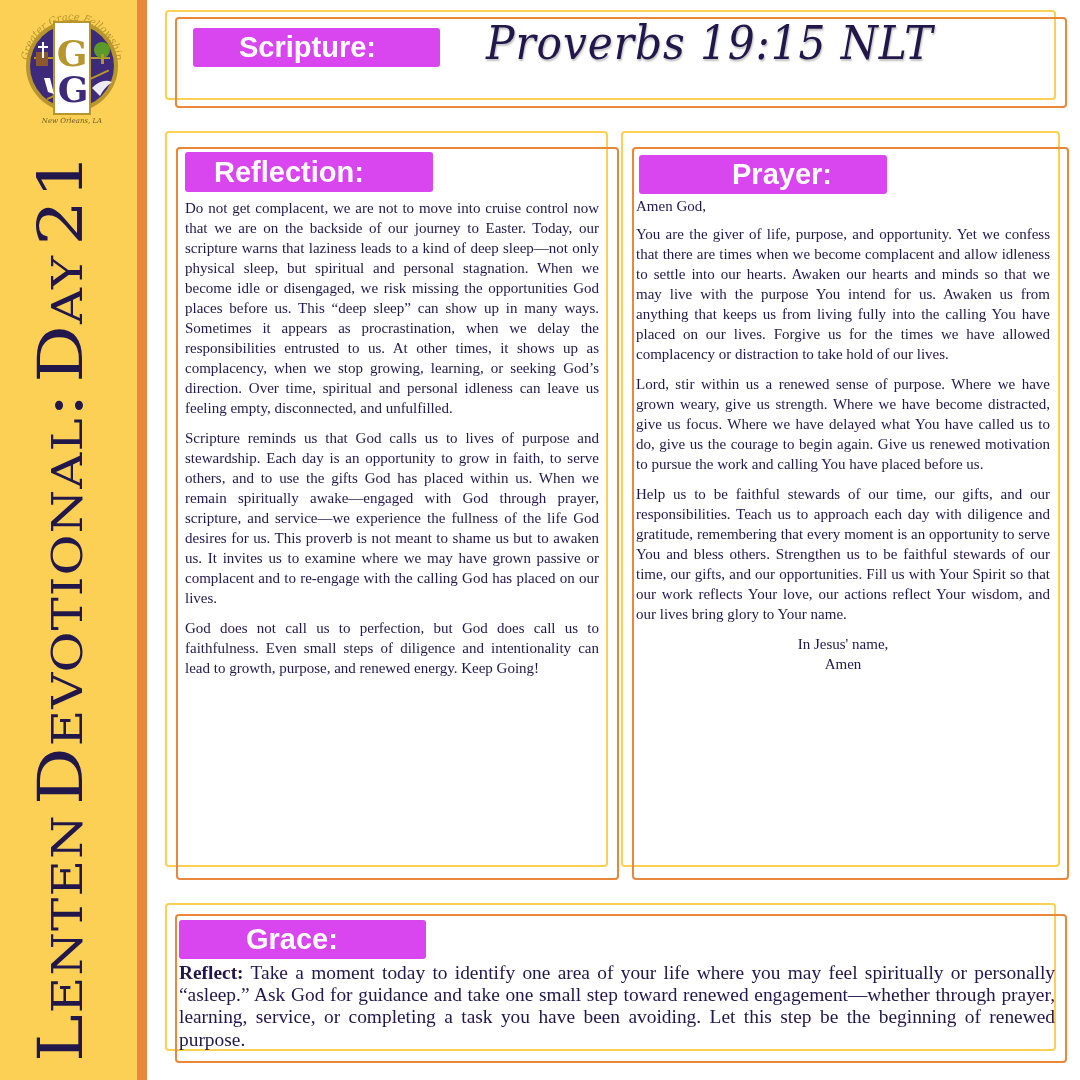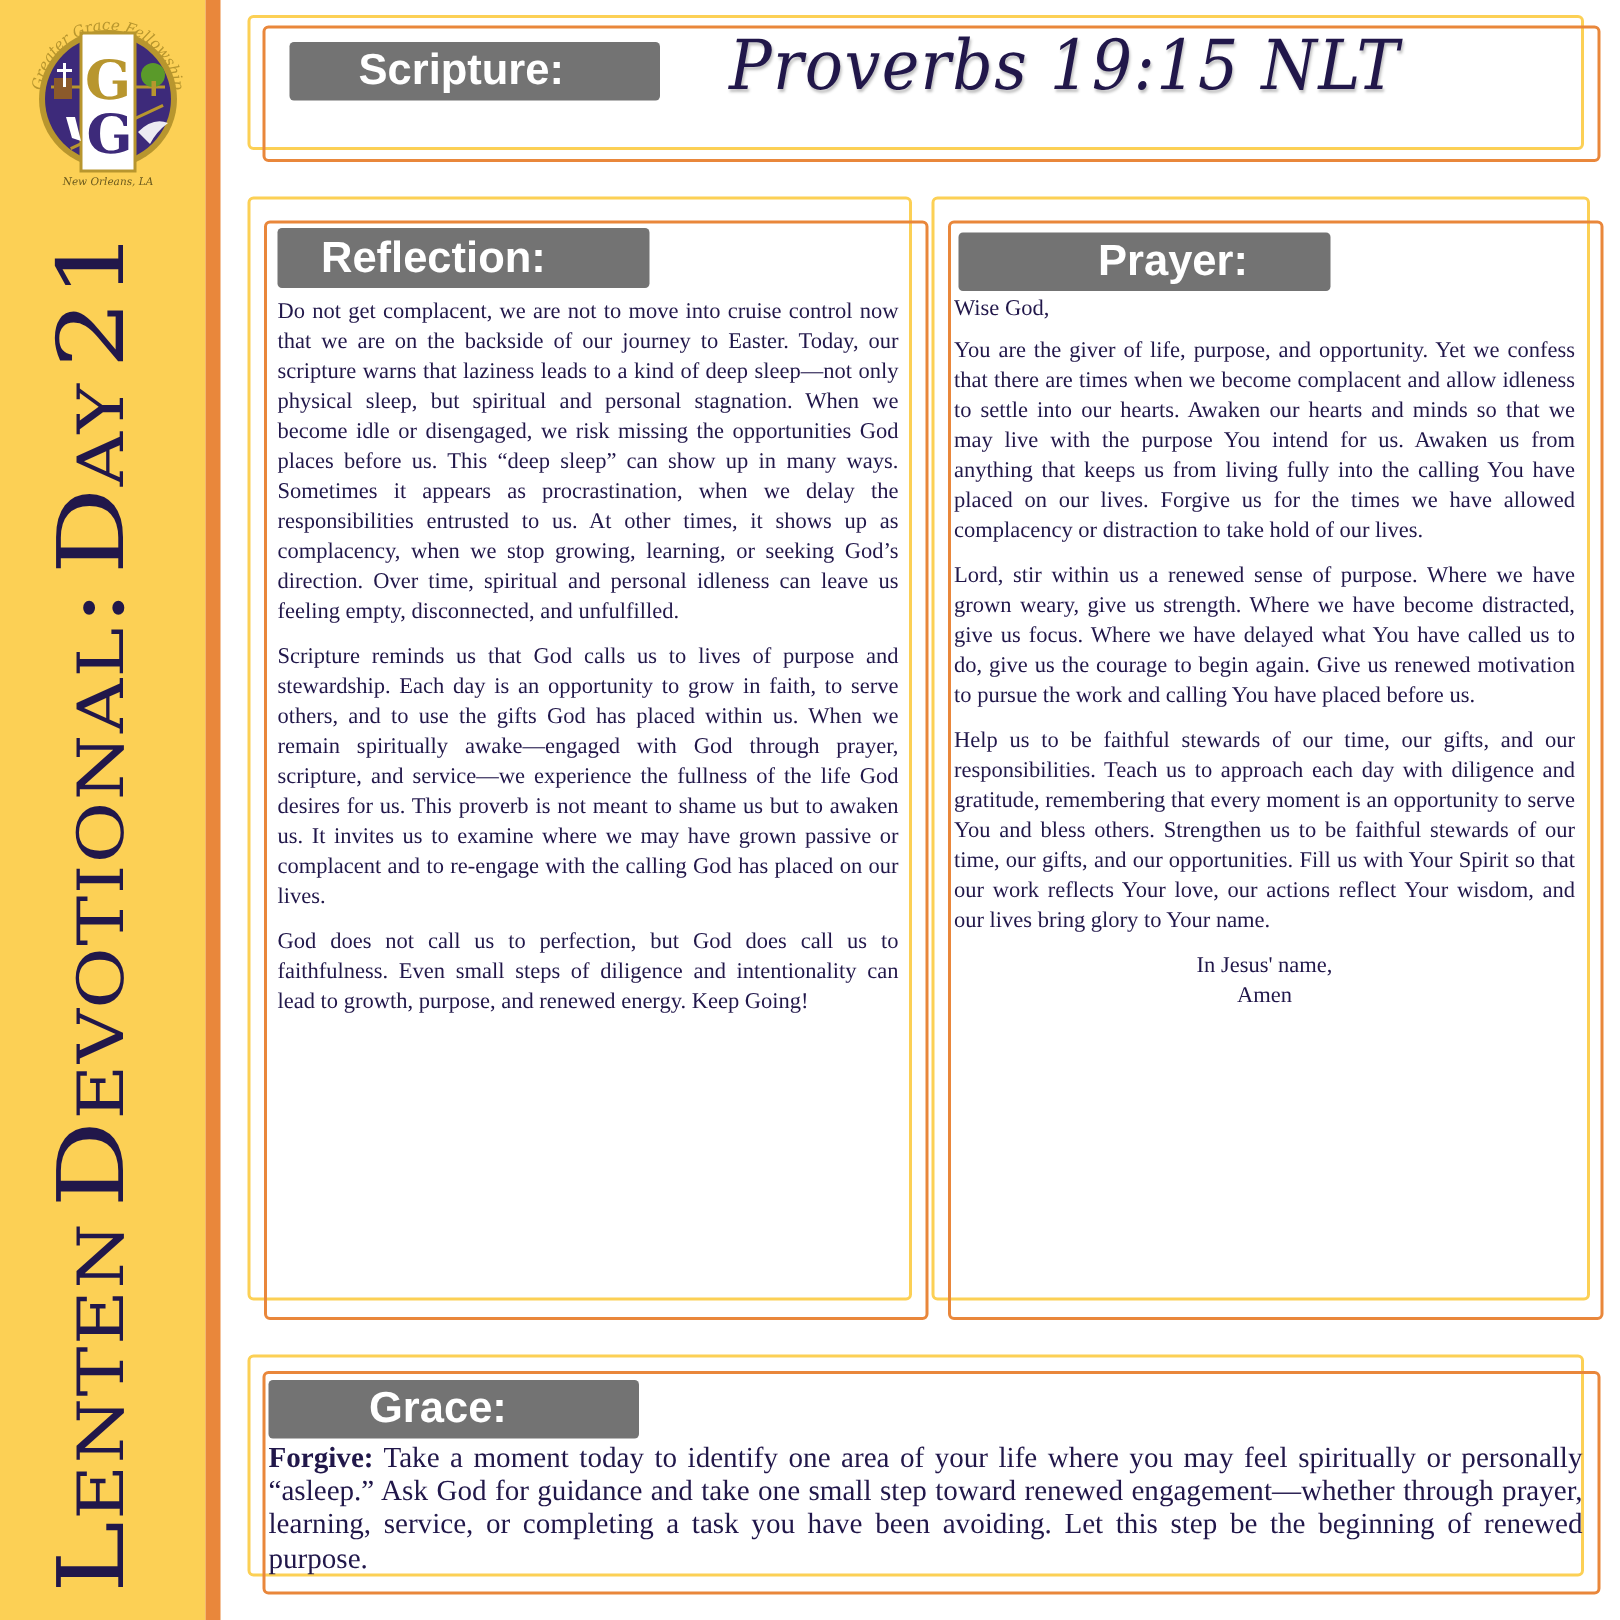--- a/index.html
+++ b/index.html
@@ -8,21 +8,21 @@
   .sidebar { position:absolute; left:0; top:0; width:137px; height:1080px; background:#FCD055; }
   .sidebar-stripe { position:absolute; left:137px; top:0; width:10px; height:1080px; background:#E9873B; }
   .logo { position:absolute; left:16px; top:8px; width:112px; height:118px; }
   .vertical-title { position:absolute; left:30px; top:1062px; transform-origin:left top; transform:rotate(-90deg);
         white-space:nowrap; font-family:"DejaVu Serif", serif; font-variant:small-caps; font-size:72px;
         letter-spacing:1px; line-height:1; color:#21174A; transform: rotate(-90deg) scaleY(0.85); width:910px; }
   .vt-inner { display:flex; justify-content:space-between; width:910px; }
   .frame { position:absolute; box-sizing:border-box; border-radius:4px; }
   .frame.y { border:2px solid #FCD055; }
   .frame.o { border:2px solid #E9873B; }
-  .label { position:absolute; background:#737373; color:#fff; border-radius:3px;
+  .label { position:absolute; background:#d946ef; color:#fff; border-radius:3px;
            font-family:"Liberation Sans", sans-serif; font-weight:bold; font-size:29px;
            display:flex; align-items:center; box-sizing:border-box; }
   .scripture-ref { position:absolute; left:486px; top:16px; font-family:"DejaVu Serif", serif;
            font-style:italic; font-size:46px; color:#21174A; letter-spacing:1px;
            text-shadow:1px 2px 2px rgba(0,0,0,0.25); transform:scaleX(0.92); transform-origin:left top; }
   .body-text { position:absolute; font-family:"Liberation Serif", serif; font-size:15px; line-height:20px;
            text-align:justify; color:#21174A; }
   .body-text p { margin:0 0 10px 0; }
   .action-text { position:absolute; left:179px; top:962px; width:876px; font-family:"Liberation Serif", serif;
            font-size:19.4px; line-height:22.2px; text-align:justify; color:#21174A; }
@@ -96,30 +96,30 @@
   <p>Scripture reminds us that God calls us to lives of purpose and stewardship. Each day is an opportunity to grow in faith, to serve others, and to use the gifts God has placed within us. When we remain spiritually awake—engaged with God through prayer, scripture, and service—we experience the fullness of the life God desires for us. This proverb is not meant to shame us but to awaken us. It invites us to examine where we may have grown passive or complacent and to re-engage with the calling God has placed on our lives.</p>
   <p>God does not call us to perfection, but God does call us to faithfulness. Even small steps of diligence and intentionality can lead to growth, purpose, and renewed energy. Keep Going!</p>
 </div>
 
 <div class="frame y" style="left:621px; top:131px; width:439px; height:736px;"></div>
 <div class="frame o" style="left:632px; top:147px; width:437px; height:733px;"></div>
 <div class="label" style="left:639px; top:155px; width:248px; height:39px; padding-left:93px;">
   <span>Prayer:</span>
 </div>
 <div class="body-text" style="left:636px; top:196px; width:414px;">
-  <p style="margin-bottom:8px;">Wise God,</p>
+  <p style="margin-bottom:8px;">Amen God,</p>
   <p>You are the giver of life, purpose, and opportunity. Yet we confess that there are times when we become complacent and allow idleness to settle into our hearts. Awaken our hearts and minds so that we may live with the purpose You intend for us. Awaken us from anything that keeps us from living fully into the calling You have placed on our lives.  Forgive us for the times we have allowed complacency or distraction to take hold of our lives.</p>
   <p>Lord, stir within us a renewed sense of purpose. Where we have grown weary, give us strength. Where we have become distracted, give us focus. Where we have delayed what You have called us to do, give us the courage to begin again. Give us renewed motivation to pursue the work and calling You have placed before us.</p>
   <p>Help us to be faithful stewards of our time, our gifts, and our responsibilities. Teach us to approach each day with diligence and gratitude, remembering that every moment is an opportunity to serve You and bless others. Strengthen us to be faithful stewards of our time, our gifts, and our opportunities. Fill us with Your Spirit so that our work reflects Your love, our actions reflect Your wisdom, and our lives bring glory to Your name.</p>
   <p style="margin:0; text-align:center;">
     <span>In Jesus' name,</span><br>
     <span>Amen</span>
   </p>
 </div>
 
 <div class="frame y" style="left:165px; top:903px; width:891px; height:148px;"></div>
 <div class="frame o" style="left:175px; top:914px; width:892px; height:149px;"></div>
 <div class="label" style="left:179px; top:920px; width:247px; height:39px; padding-left:67px;">
   <span>Grace:</span>
 </div>
 <div class="action-text">
-  <b>Forgive:</b><span> Take a moment today to identify one area of your life where you may feel spiritually or personally “asleep.” Ask God for guidance and take one small step toward renewed engagement—whether through prayer, learning, service, or completing a task you have been avoiding. Let this step be the beginning of renewed purpose.</span>
+  <b>Reflect:</b><span> Take a moment today to identify one area of your life where you may feel spiritually or personally “asleep.” Ask God for guidance and take one small step toward renewed engagement—whether through prayer, learning, service, or completing a task you have been avoiding. Let this step be the beginning of renewed purpose.</span>
 </div>
 
 </body></html>

